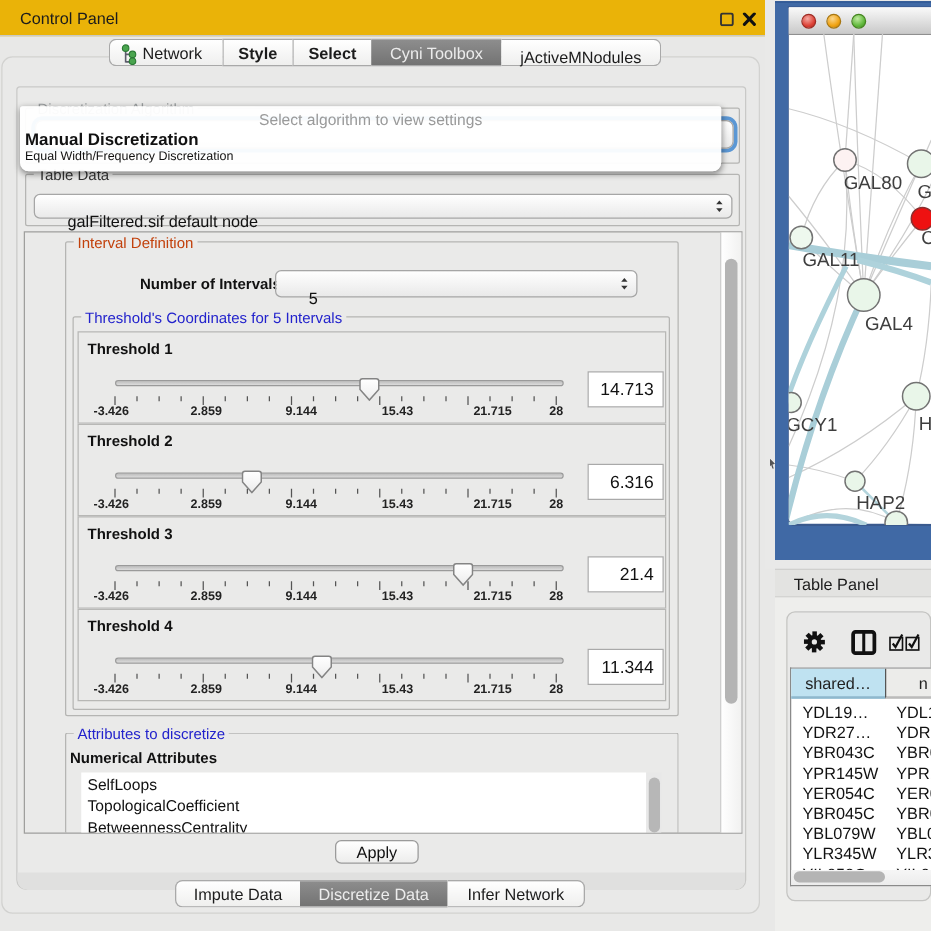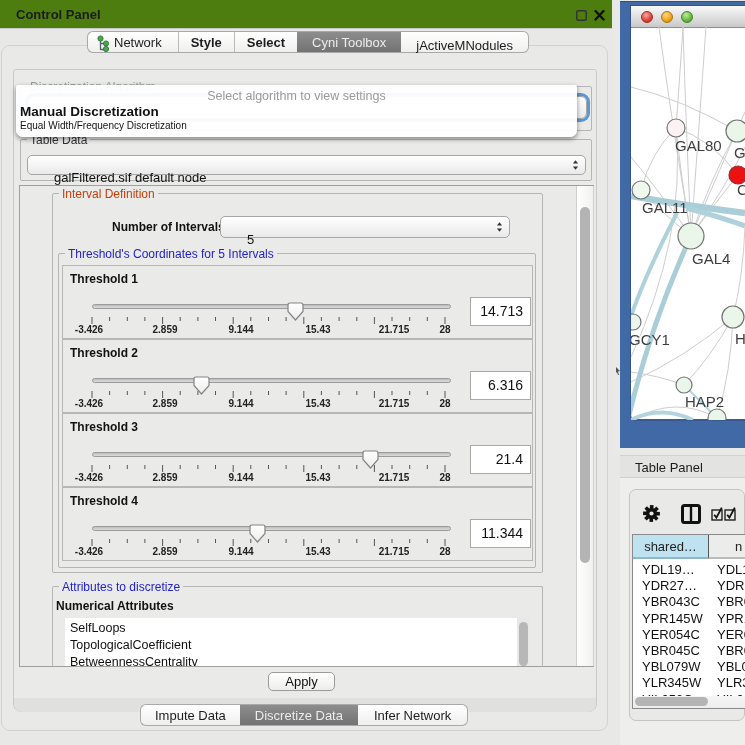--- a/index.html
+++ b/index.html
@@ -2,21 +2,21 @@
 <html><head>
 <meta charset="utf-8">
 <style>
 * { margin:0; padding:0; box-sizing:border-box; }
 html,body { width:745px; height:745px; overflow:hidden; background:#e8e8e7;
   font-family:"Liberation Sans", sans-serif; }
 #stage { position:relative; width:745px; height:745px; }
 .abs { position:absolute; }
 
 #cpwin { left:0; top:0; width:612px; height:745px; background:#e8e8e7; }
-#cptitle { left:0; top:0; width:612px; height:29px; background:#4d7c0f; border-bottom:1px solid #c9c9c7;font-weight:bold; }
+#cptitle { left:0; top:0; width:612px; height:29px; background:#eab308; border-bottom:1px solid #c9c9c7; }
 #cptitle .t { position:absolute; left:16px; top:7px; font-size:13px; color:#1c1c1c; }
 .winbtn { position:absolute; top:10px; }
 #outerpanel { left:1px; top:45px; width:607px; height:686px; background:#e9e9e8; border:1px solid #d2d2d0; border-radius:9px; }
 .tabstrip { display:flex; }
 .tab { height:22px; line-height:22px; font-size:13px; color:#1c1c1c; background:linear-gradient(#ffffff,#efefee); border-top:1px solid #a9a9a9; border-bottom:1px solid #a9a9a9; padding:0 12px; white-space:nowrap; }
 .tab.first { border-left:1px solid #a9a9a9; border-radius:6px 0 0 6px; }
 .tab.last { border-right:1px solid #a9a9a9; border-radius:0 6px 6px 0; }
 .tab.sep { border-left:1px solid #b9b9b9;font-weight:bold; }
 .tab.sel { background:linear-gradient(#8d8d8d,#737373); color:#ececec; }
 #contentpanel { left:13px; top:69px; width:584px; height:643px; background:#eaeae9; border:1px solid #c9c9c7; border-radius:3px 3px 8px 8px; }

